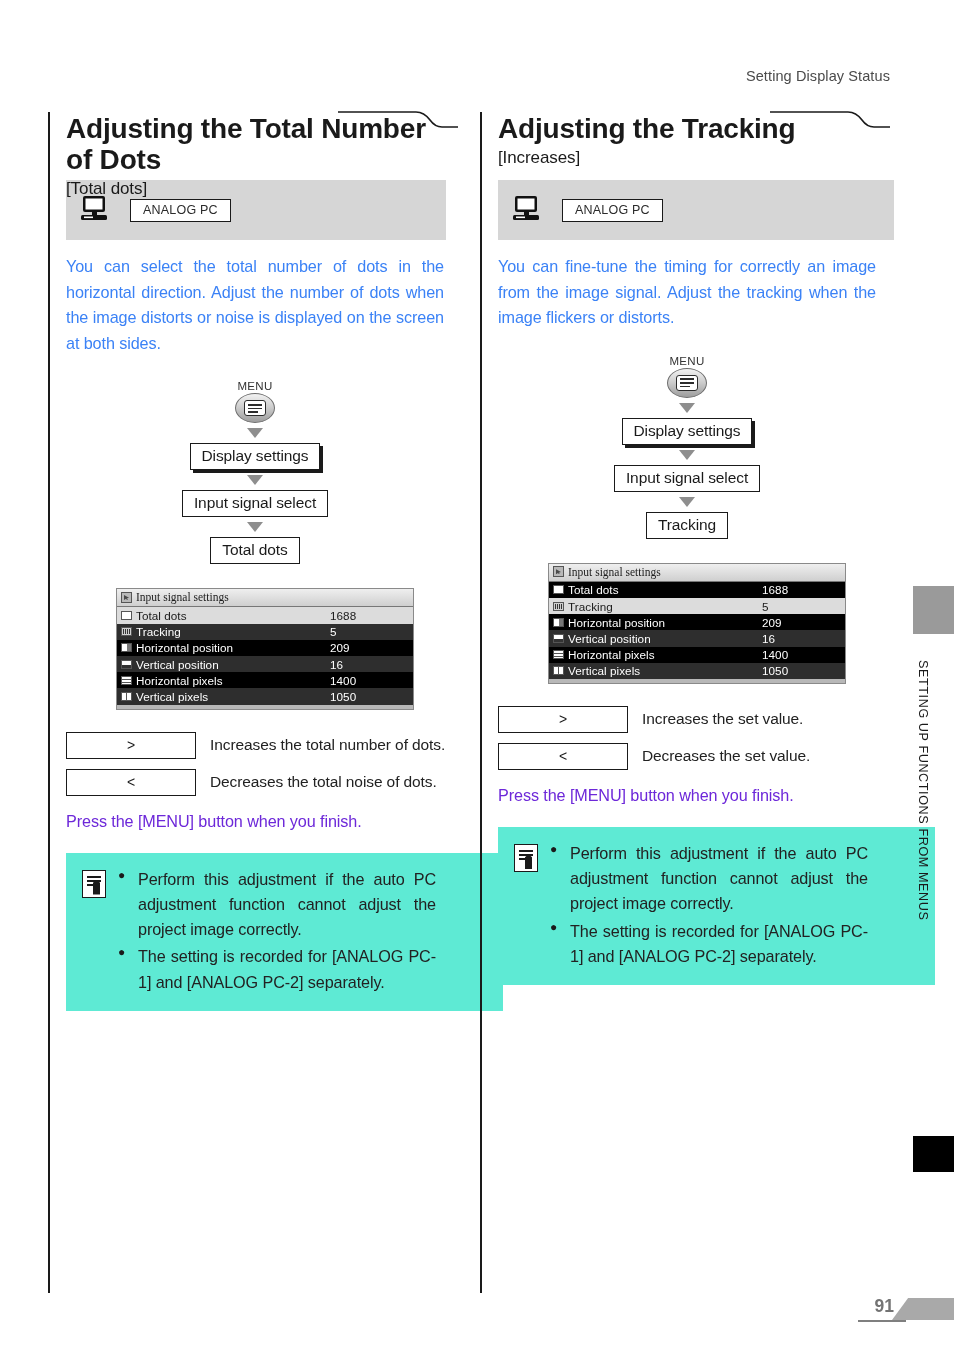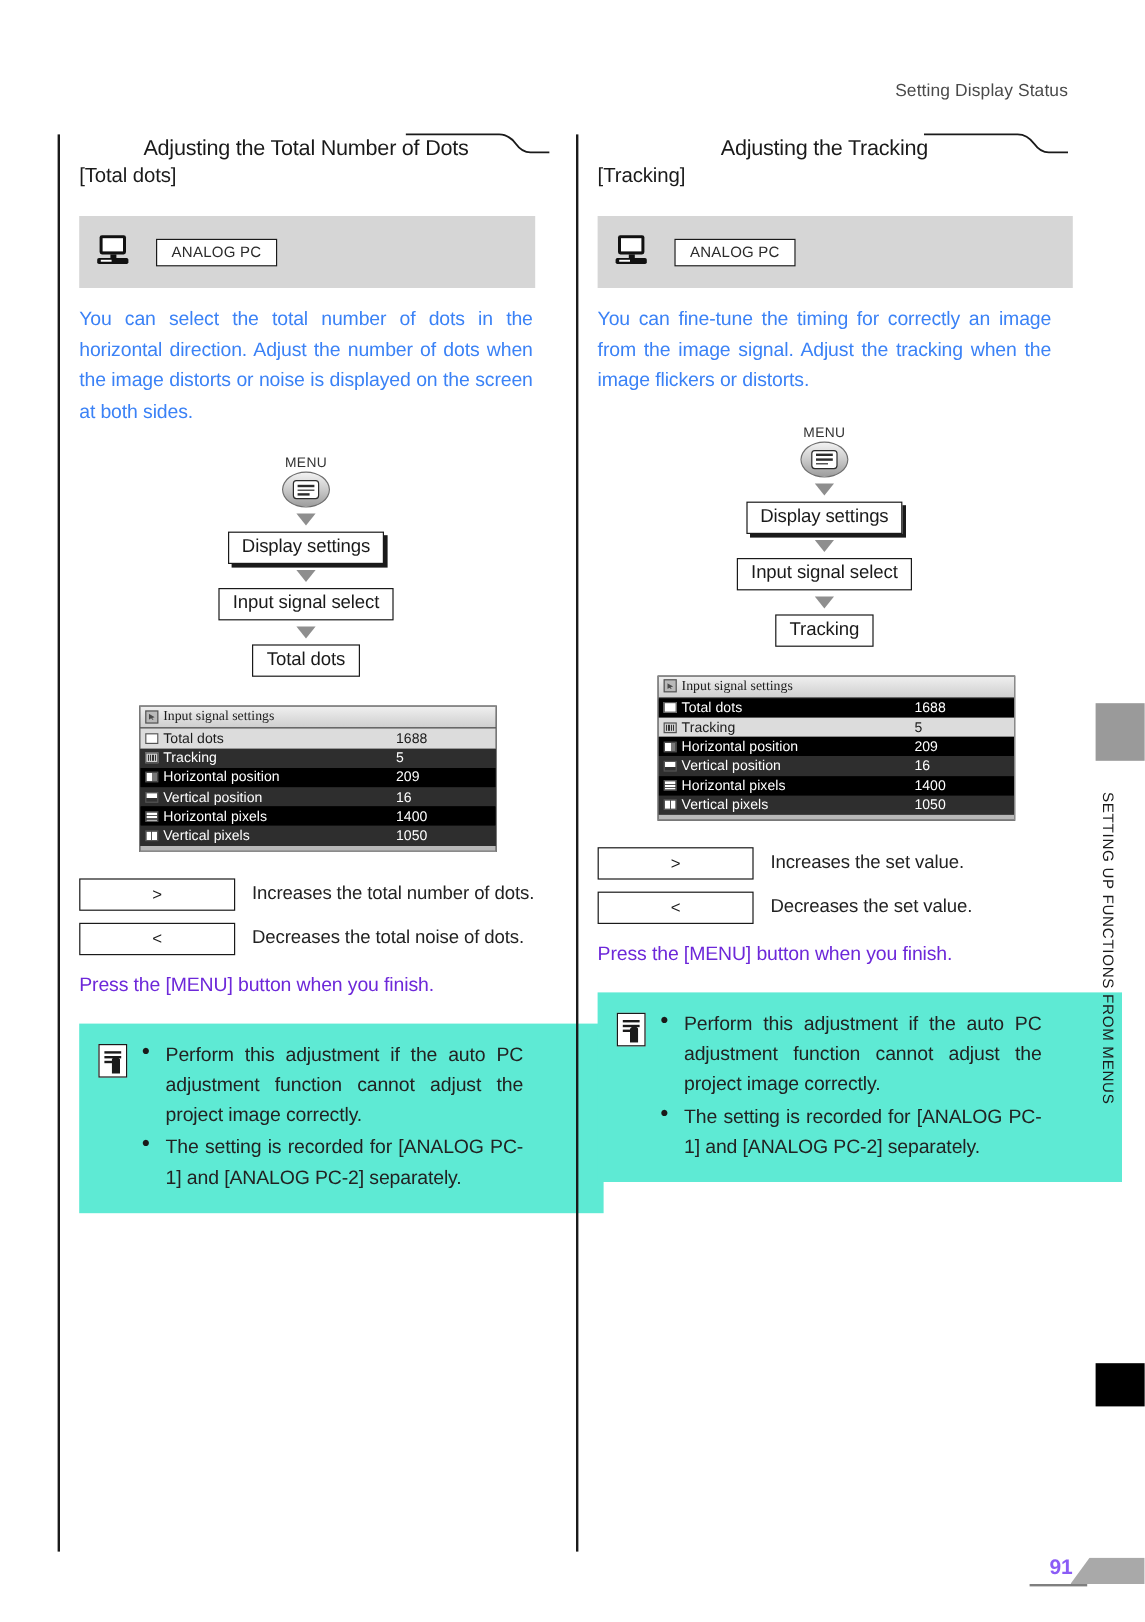--- a/index.html
+++ b/index.html
@@ -25,22 +25,22 @@
     padding-left:0;
     height:1181px;
   }
   .col-left{ left:48px; }
   .col-right{ left:480px; }
   .col-inner{ padding-left:16px; }
 
   
   .head-wrap{ position:relative; height:58px; }
   .sec-title{
-    font-size:18px; font-weight:normal; letter-spacing:-0.2px;
-    margin:0; padding-top:2px; line-height:1.1;text-align:center;
+    font-size:28px; font-weight:bold; letter-spacing:-0.2px;
+    margin:0; padding-top:2px; line-height:1.1;
   }
   .sec-sub{
     font-size:17px; margin:4px 0 0 0; line-height:1.1; letter-spacing:-0.1px;
   }
   .swoosh{
     position:absolute; top:-2px; right:-14px; width:120px; height:30px;
     pointer-events:none;
   }
 
   
@@ -184,21 +184,21 @@
     writing-mode:vertical-rl; text-orientation:mixed; white-space:nowrap;
   }
   .tab-black{
     position:absolute; left:913px; top:1136px; width:41px; height:36px;
     background:#000;
   }
 
   
   .pagenum{
     position:absolute; right:60px; bottom:35px; font-size:17.5px;
-    font-weight:bold; color:#8b5cf6;
+    font-weight:bold; color:#737373;
   }
   .foot-rule{
     position:absolute; right:48px; bottom:30px; width:48px; height:2px;
     background:#7f7f7f;
   }
   .foot-wedge{
     position:absolute; right:0px; bottom:32px; width:62px; height:22px;
     background:#a9a9a9; clip-path:polygon(26% 0,100% 0,100% 100%,0 100%);
   }
 </style>
@@ -316,21 +316,21 @@
     </div>
 
   </div>
 </div>
 
 <div class="col col-right">
   <div class="col-inner">
 
     <div class="head-wrap">
       <h1 class="sec-title">Adjusting the Tracking</h1>
-      <p class="sec-sub">[Tracking]</p>
+      <p class="sec-sub">[Increases]</p>
       <svg class="swoosh" viewBox="0 0 120 30">
         <path d="M0 2 L78 2 Q86 2 92 10 Q97 17 104 17 L120 17" fill="none" stroke="#1a1a1a" stroke-width="1.6"></path>
       </svg>
     </div>
 
     <div class="sigband right">
       <span class="mon-icon">
         <svg viewBox="0 0 32 30" width="32" height="30">
           <rect x="3" y="1" width="22" height="16" rx="2" fill="#111"></rect>
           <rect x="5.5" y="3.5" width="17" height="11" fill="#fff"></rect>

